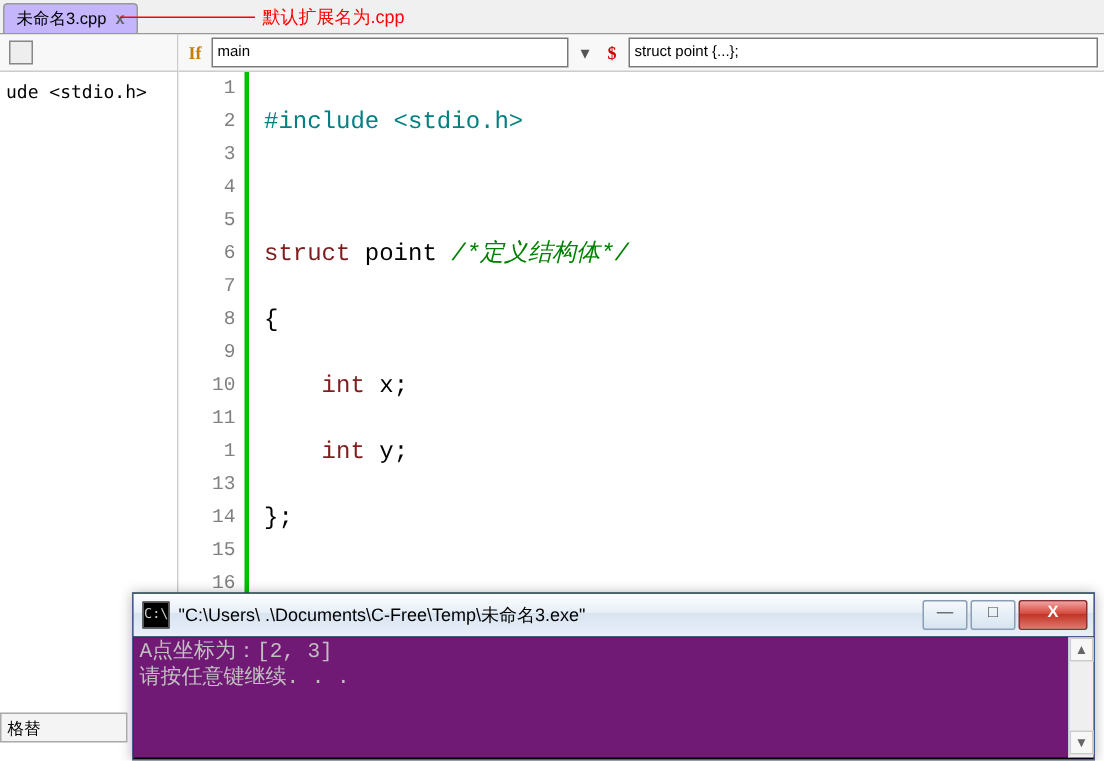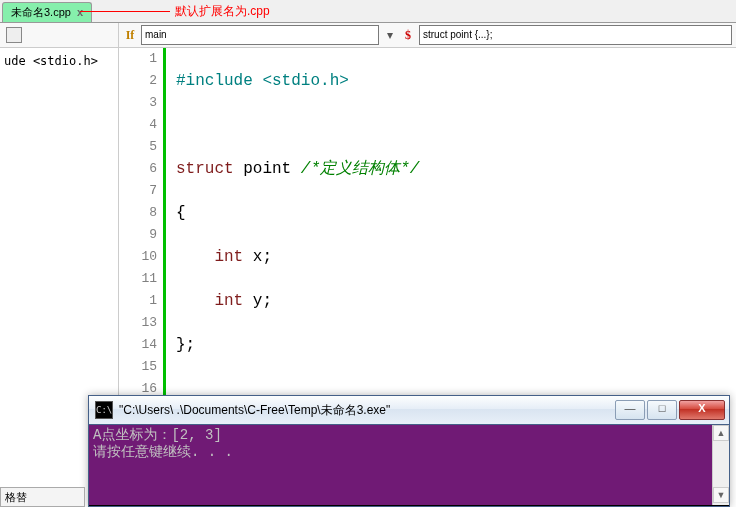--- a/index.html
+++ b/index.html
@@ -1,17 +1,17 @@
 <!DOCTYPE html>
 <html><head>
 <meta charset="utf-8">
 <style>
 html,body{margin:0;padding:0;font-family:"Microsoft YaHei",SimSun,sans-serif;font-size:12px;background:#fff;width:736px;height:507px;overflow:hidden;position:relative}
 .tab-bar{height:22px;border-bottom:1px solid #999;background:#f0f0f0;display:flex;align-items:flex-end;padding-left:2px}
-.tab{background:#86efac;border:1px solid #999;border-bottom:none;padding:2px 8px;font-size:11px;border-radius:3px 3px 0 0;position:relative}
+.tab{background:#c4b5fd;border:1px solid #999;border-bottom:none;padding:2px 8px;font-size:11px;border-radius:3px 3px 0 0;position:relative}
 .tab-x{margin-left:6px;color:#666;font-weight:bold}
 .annot-line{border-top:1px solid red;position:absolute;top:11px;left:80px;width:90px}
 .annot-text{position:absolute;top:3px;left:175px;color:red;font-size:12px}
 .main{display:flex;height:380px}
 .left-pane{width:118px;border-right:1px solid #ccc;display:flex;flex-direction:column}
 .left-toolbar{height:24px;border-bottom:1px solid #ccc;display:flex;align-items:center;padding-left:6px;background:#f8f8f8}
 .left-icon{width:14px;height:14px;border:1px solid #888;background:#eee}
 .left-content{padding:6px 4px;font-family:Consolas,monospace;font-size:12px;color:#000}
 .right-pane{flex:1;display:flex;flex-direction:column;min-width:0}
 .fn-bar{height:24px;border-bottom:1px solid #ccc;display:flex;align-items:center;background:#f8f8f8;padding:0 4px;gap:4px}
@@ -32,21 +32,21 @@
 .titlebar{height:28px;background:linear-gradient(#fdfefe,#e6eef7 45%,#d9e4f1 46%,#e8f0f8);display:flex;align-items:center;padding-left:6px;border-bottom:1px solid #456088}
 .titlebar-icon{width:16px;height:16px;background:#000;border:1px solid #555;margin-right:6px;color:#ccc;font-size:9px;line-height:16px;text-align:center;font-family:monospace}
 .titlebar-text{flex:1;font-size:12px;color:#000}
 .win-btns{display:flex;gap:2px;margin-right:4px}
 .win-btn{width:28px;height:18px;border:1px solid #8a9db5;border-radius:2px;background:linear-gradient(#f5f9fc,#d6e4f0);text-align:center;line-height:15px;font-size:11px;color:#444}
 .win-btn.close{background:linear-gradient(#f1a0a0,#d54a3d 45%,#c13125 46%,#e0786c);color:#fff;border-color:#8a3030;font-weight:bold;width:44px}
 .con-body{position:relative;height:80px;background:#701a75}
 .con-text{color:#c0c0c0;font-family:"NSimSun",SimSun,"Courier New",monospace;font-size:14px;padding:2px 4px;white-space:pre;line-height:17px}
 .con-scroll{position:absolute;right:0;top:0;width:16px;height:80px;background:#efefef;border-left:1px solid #ccc}
 .con-scroll-btn{height:16px;background:#f7f7f7;border:1px solid #ccc;box-sizing:border-box;text-align:center;color:#666;font-size:9px;line-height:14px}
-.bottom-stub{position:absolute;left:0;bottom:0;width:85px;height:20px;border:1px solid #aaa;background:#f4f4f4;font-size:11px;padding:2px 4px;box-sizing:border-box}
+.bottom-stub{position:absolute;left:0;bottom:12px;width:85px;height:20px;border:1px solid #aaa;background:#f4f4f4;font-size:11px;padding:2px 4px;box-sizing:border-box}
 </style>
 </head>
 <body>
 
 <div class="tab-bar">
   <div class="tab">
     <span>未命名3.cpp</span><span class="tab-x">x</span>
   </div>
   <div class="annot-line"></div>
   <div class="annot-text">默认扩展名为.cpp</div>

